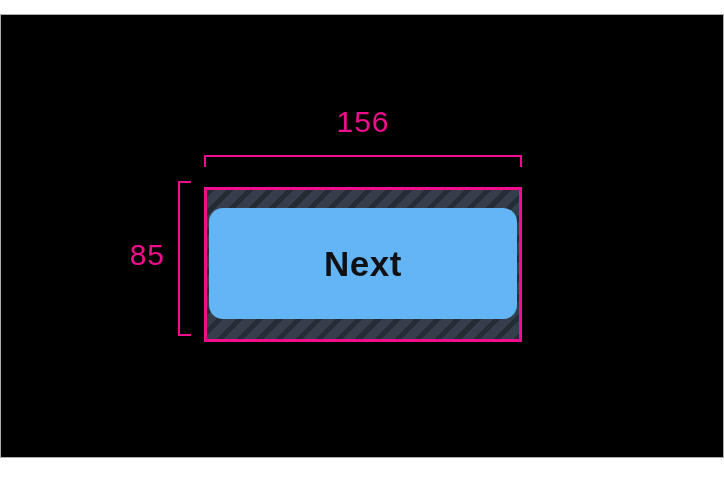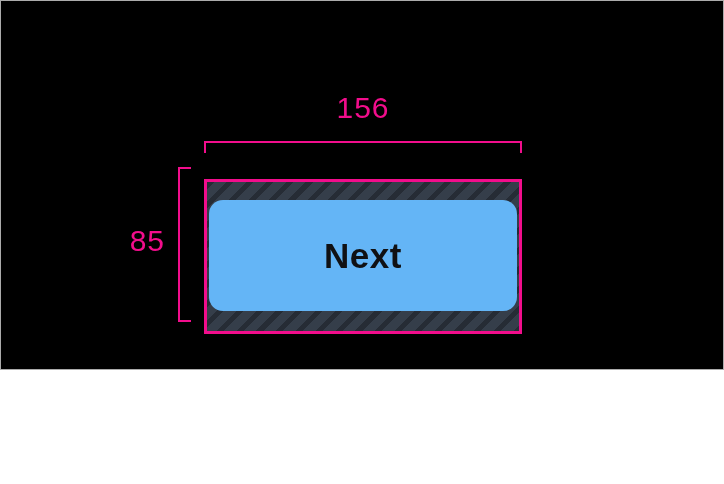--- a/index.html
+++ b/index.html
@@ -5,25 +5,26 @@
   html, body {
     margin: 0;
     padding: 0;
     background: #ffffff;
     font-family: "Liberation Sans", "DejaVu Sans", sans-serif;
   }
 
   .frame {
     position: relative;
     width: 724px;
-    height: 370px;
+    height: 444px;
     box-sizing: border-box;
     background: var(--canvas-black, #000000);
     border: 1px solid var(--frame-border, #ababab);
     overflow: hidden;
+    margin-top: 14px;
   }
 
   
   .dim-label {
     position: absolute;
     color: var(--annotation-pink, #f20d8c);
     font-size: 30px;
     line-height: 32px;
     font-weight: 400;
     letter-spacing: 1px;
@@ -61,21 +62,21 @@
     width: 13px;
     height: 155px;
     border: 2px solid var(--annotation-pink, #f20d8c);
     border-right: none;            
   }
 
   
   .measured-box {
     position: absolute;
     left: 203px;
-    top: 178px;
+    top: 172px;
     width: 318px;
     height: 155px;
     box-sizing: border-box;
     border: 3px solid var(--annotation-pink, #f20d8c);
     background: repeating-linear-gradient(
       135deg,
       var(--hatch-stripe, #262c35) 0px,
       var(--hatch-stripe, #262c35) 5px,
       var(--hatch-base, #353e4a) 5px,
       var(--hatch-base, #353e4a) 14px

